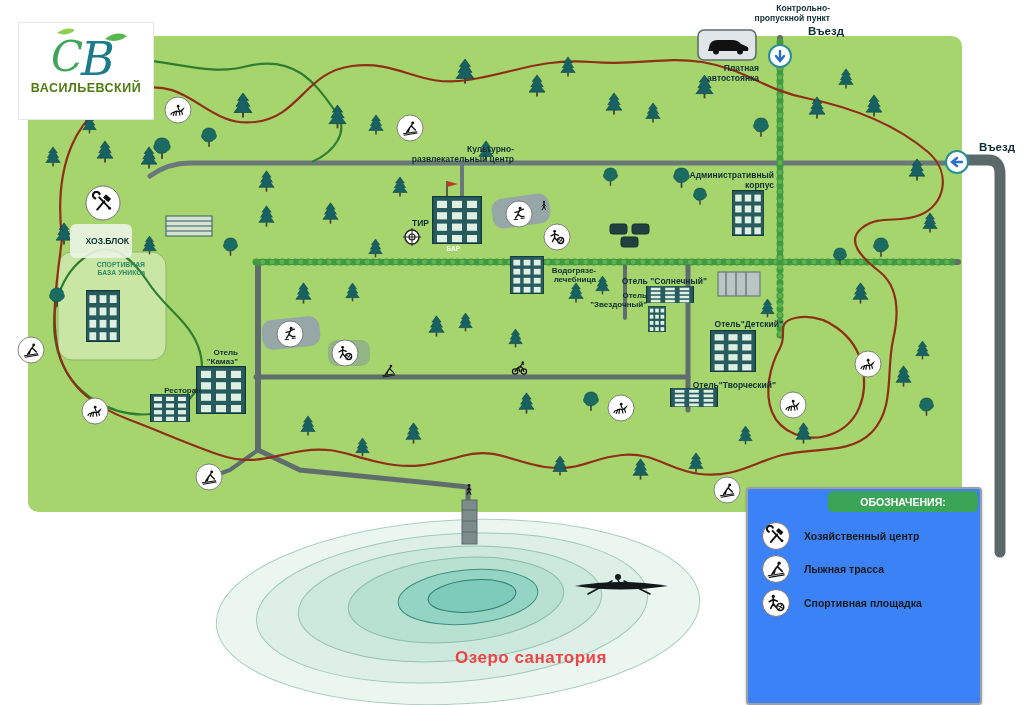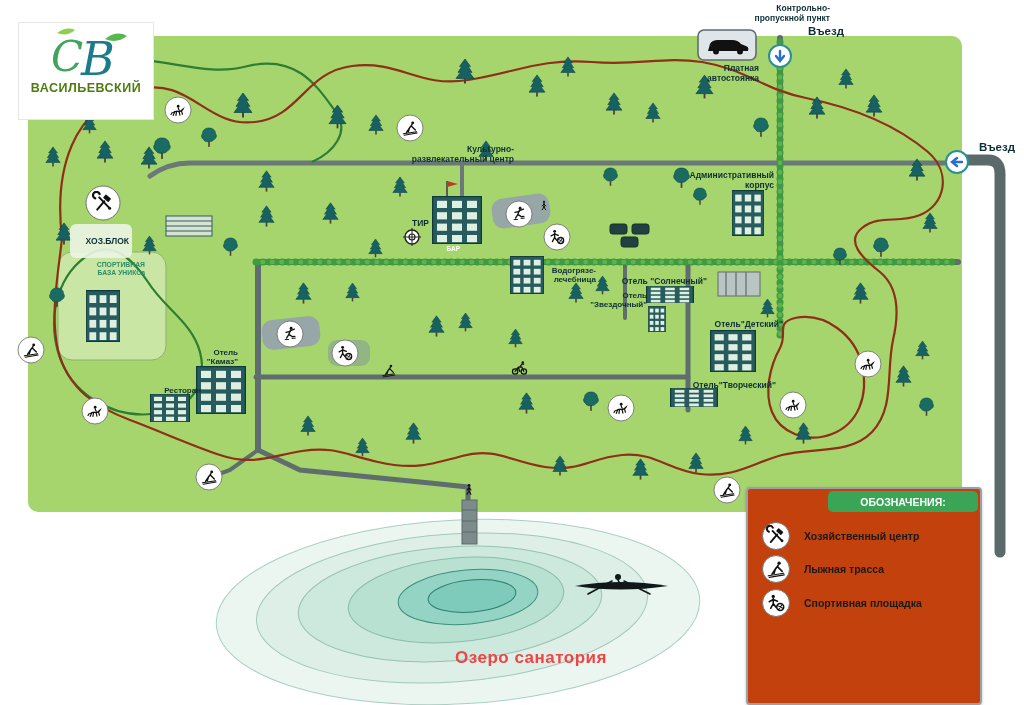--- a/index.html
+++ b/index.html
@@ -6,21 +6,21 @@
   body{width:1024px;height:705px;position:relative;overflow:hidden;
        font-family:"Liberation Sans",sans-serif}
   #bg{position:absolute;left:0;top:0;z-index:1}
   .lbl{position:absolute;z-index:5;font-weight:bold;color:#0e2f33;
        text-align:right;transform:translateX(-50%);line-height:1.18}
   .pill{background:rgba(236,245,228,.9);border-radius:6px;padding:12px 3px}
   .logo-box{position:absolute;left:18px;top:22px;width:134px;height:96px;
        background:#fff;border:1px solid #e6e6e6;z-index:5;
        display:flex;flex-direction:column;align-items:center;justify-content:flex-start}
   .logo-title{font-size:12.5px;font-weight:bold;color:#4d7c0f;letter-spacing:.5px;margin-top:-2px}
-  .legend{position:absolute;left:746px;top:487px;width:232px;height:214px;background:#c2410c;
+  .legend{position:absolute;left:746px;top:487px;width:232px;height:214px;background:#3b82f6;
        border:2px solid #9aa0a5;border-radius:4px;z-index:6;box-shadow:0 1px 3px rgba(0,0,0,.25)}
   .legend-header{position:absolute;top:2px;right:2px;width:150px;height:21px;background:#3aa457;
        border-radius:5px;color:#fff;font-weight:bold;font-size:10.5px;
        display:flex;align-items:center;justify-content:center}
   .legend-items{position:absolute;top:30px;left:13px;right:6px}
   .legend-item{display:flex;align-items:center;gap:13px;height:33.5px}
   .legend-item .txt{font-size:10.5px;font-weight:bold;color:#1a1a1a}
 </style>
 </head>
 <body>

